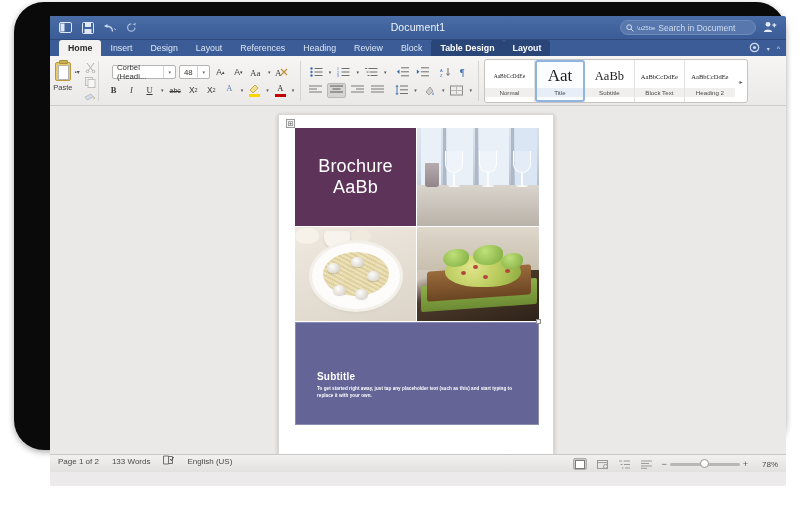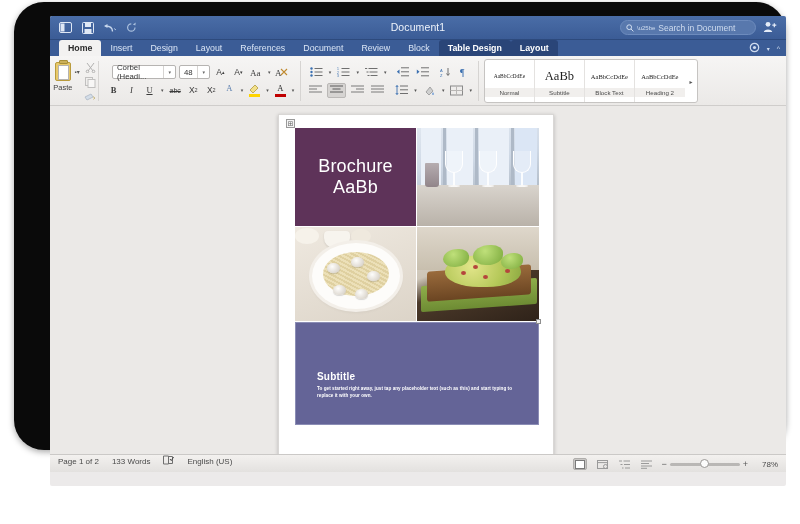--- a/index.html
+++ b/index.html
@@ -284,21 +284,21 @@
           </svg>
       </div>
     </div>
 
     <div id="ribbon-tabs">
       <div class="rtab active">Home</div>
       <div class="rtab">Insert</div>
       <div class="rtab">Design</div>
       <div class="rtab">Layout</div>
       <div class="rtab">References</div>
-      <div class="rtab">Document</div>
+      <div class="rtab">Heading</div>
       <div class="rtab">Review</div>
       <div class="rtab">Block</div>
       <div class="rtab contextual">Table Design</div>
       <div class="rtab contextual ctx2">Layout</div>
       <div id="tabs-right">
         <span>
           <svg width="11" height="11" viewBox="0 0 11 11">
               <circle cx="5.5" cy="5.5" r="4.2" fill="none" stroke="#cfdcef" stroke-width="1.2"></circle>
               <circle cx="5.5" cy="5.5" r="1.6" fill="#cfdcef"></circle>
             </svg>
@@ -514,20 +514,24 @@
           <span class="caret-sm">▾</span>
         </div>
       </div>
       <div class="rsep"></div>
 
       <div class="rgroup" id="styles-group">
         <div id="styles-gallery">
           <div class="style-cell">
             <div class="style-prev" style="font-size:5.5px;">AaBbCcDdEe</div>
             <div class="style-name">Normal</div>
+          </div>
+          <div class="style-cell sel">
+            <div class="style-prev" style="font-size:17px;">Aat</div>
+            <div class="style-name">Title</div>
           </div>
           <div class="style-cell">
             <div class="style-prev" style="font-size:12.5px;">AaBb</div>
             <div class="style-name">Subtitle</div>
           </div>
           <div class="style-cell">
             <div class="style-prev" style="font-size:6.5px;">AaBbCcDdEe</div>
             <div class="style-name">Block Text</div>
           </div>
           <div class="style-cell" style="border-right:none;">

